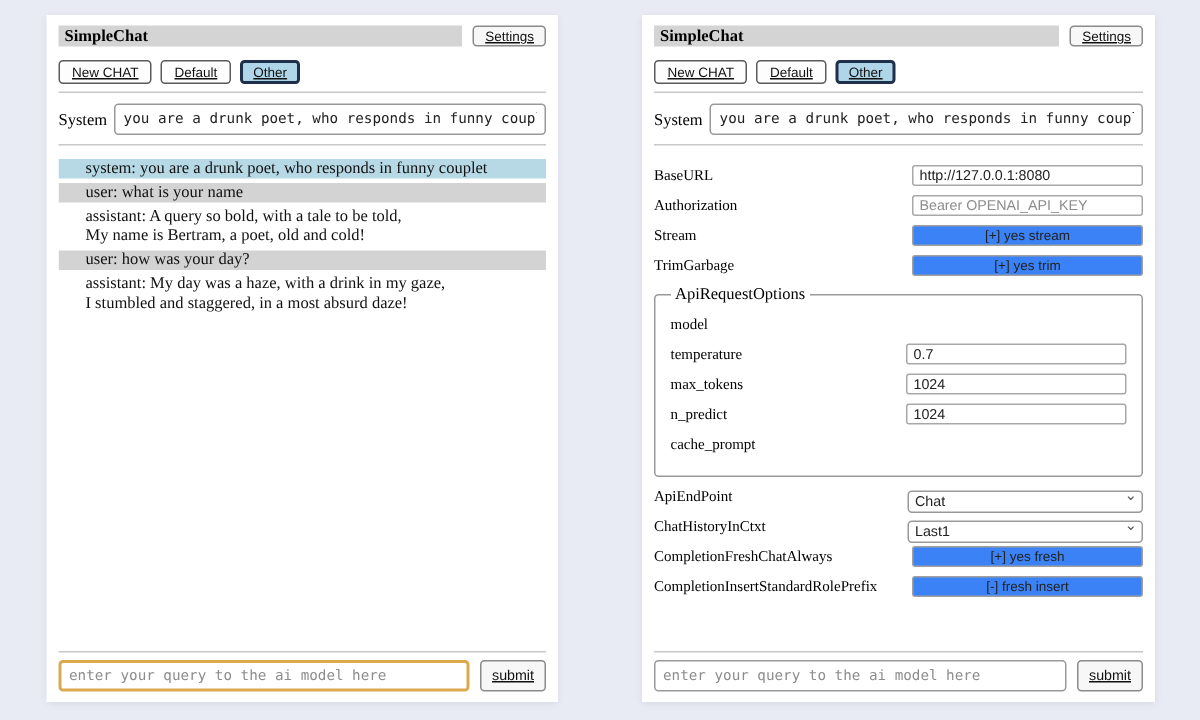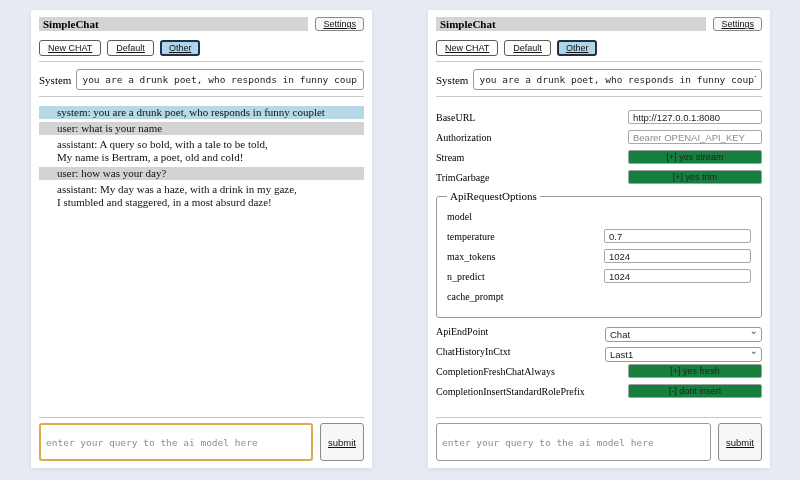--- a/index.html
+++ b/index.html
@@ -52,40 +52,40 @@
     font-size: 11px; line-height: 13px; color: #111;
     padding: 0 18px; margin-bottom: 3px; white-space: pre-line;
   }
   .msg.system    { background: #b7d9e6; }
   .msg.user      { background: #d3d3d3; }
   .msg.assistant { background: #ffffff; }
 
   .footer { margin-top: auto; }
   .query-row { display: flex; gap: 7px; align-items: stretch; margin-top: 2px; }
   .query-input {
-    flex: 1; height: 38px;
+    flex: 1; height: 21px;
     border: 1px solid #999; border-radius: 3px;
     font-family: "DejaVu Sans Mono", monospace; font-size: 9.5px;
     padding: 0 5px; color: #222; background: #fff;
   }
   .query-input::placeholder, .system-input::placeholder, input.ctl::placeholder { color: #8d8d8d; }
   .panel.left .query-input { border: 2px solid #dba94e; }
   .submit-btn { font-size: 9.5px; padding: 2px 7px; }
 
   .settings-area { flex: 1; margin-top: 2px; }
   .srow { display: flex; justify-content: space-between; align-items: center; height: 14px; margin: 6px 0; }
   .slabel { font-size: 10px; color: #000; white-space: nowrap; }
-  .ctl { width: 134px; font-family: "Liberation Sans", sans-serif; }
+  .ctl { width: 154px; font-family: "Liberation Sans", sans-serif; }
   input.ctl {
     height: 14px; border: 1px solid #a8a8a8; border-radius: 2px;
     font-size: 9.5px; padding: 0 4px; color: #222; background: #fff;
   }
   button.ctl {
     height: 14px; border: 1px solid #a0a0a0; border-radius: 2px;
-    background: #15803d; font-size: 9px; line-height: 11px; color: #222;
+    background: #3b82f6; font-size: 9px; line-height: 11px; color: #222;
     cursor: pointer; text-align: center;
   }
   .selwrap { position: relative; width: 157px; height: 15px; }
   select.ctl {
     width: 100%; height: 15px;
     border: 1px solid #999; border-radius: 3px; background: #fff;
     font-size: 9.5px; padding: 0 14px 0 4px; color: #222;
     appearance: none; -webkit-appearance: none; -moz-appearance: none;
   }
   .chev {
@@ -211,21 +211,21 @@
         </select>
         <span class="chev">⌄</span>
       </span>
     </div>
     <div class="srow">
       <span class="slabel">CompletionFreshChatAlways</span>
       <button class="ctl">[+] yes fresh</button>
     </div>
     <div class="srow">
       <span class="slabel">CompletionInsertStandardRolePrefix</span>
-      <button class="ctl">[-] dont insert</button>
+      <button class="ctl">[-] fresh insert</button>
     </div>
   </div>
 
   <div class="footer">
     <hr class="divider">
     <div class="query-row">
       <input class="query-input" type="text" placeholder="enter your query to the ai model here" style="">
       <button class="btn submit-btn">submit</button>
     </div>
   </div>

